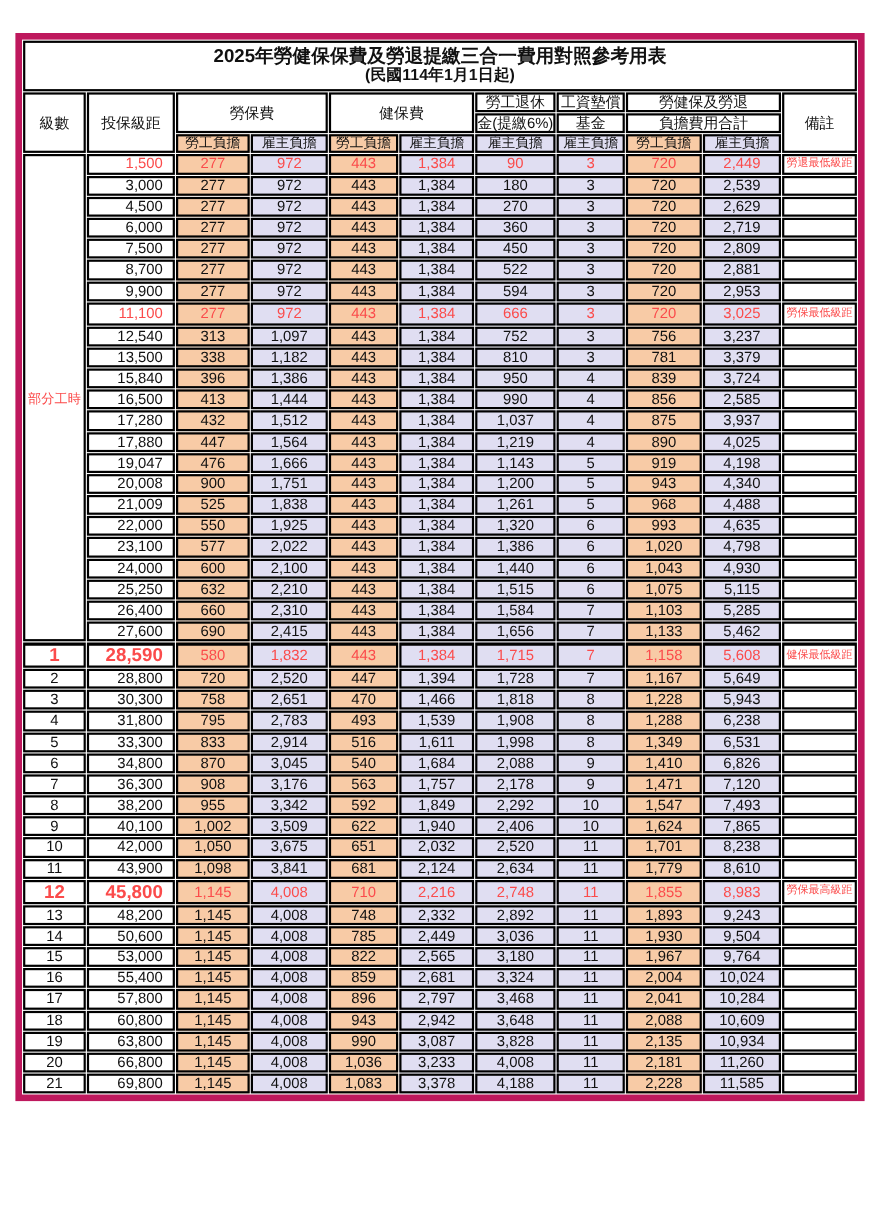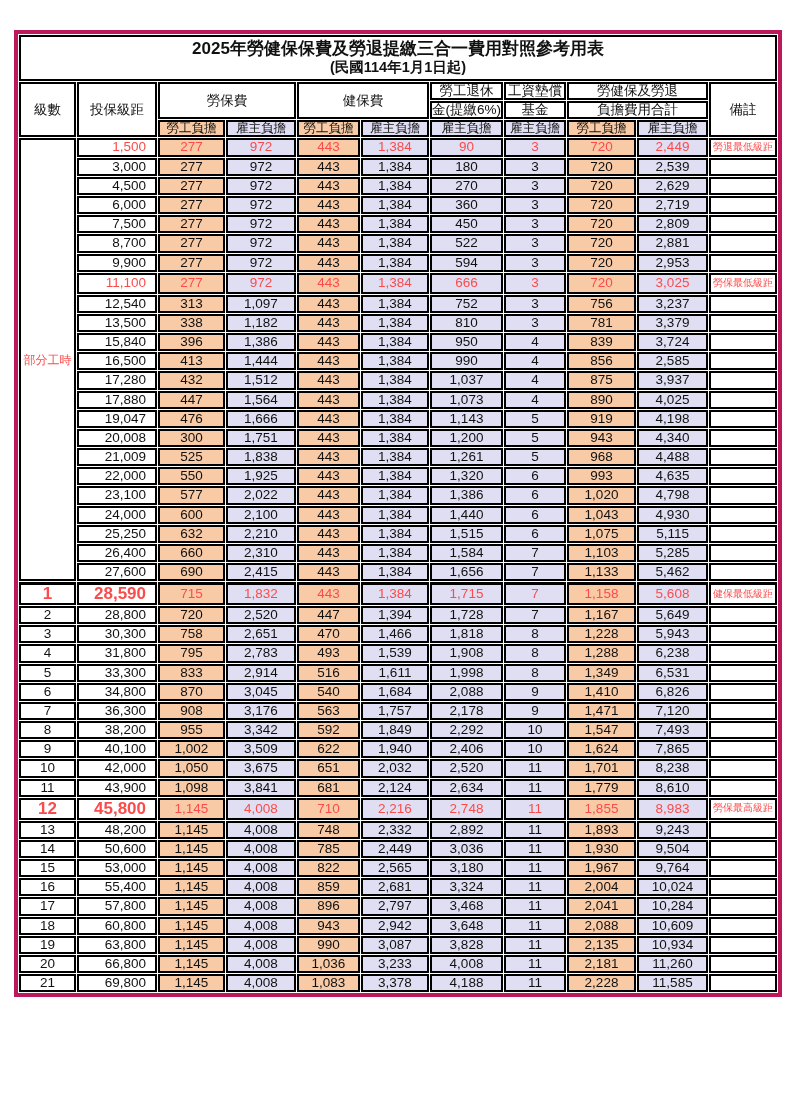--- a/index.html
+++ b/index.html
@@ -10,21 +10,21 @@
     overflow: hidden;
   }
   .sheet {
     position: absolute;
     left: 14px; top: 30px;
   }
   table.fee {
     border-collapse: separate;
     border-spacing: 1px;
     table-layout: fixed;
-    border: 4px solid #be185d;
+    border: 6px solid #be185d;
     background: #fff;
   }
   td, th {
     box-sizing: border-box;
     border: 2px solid #000;
     padding: 0;
     text-align: center;
     vertical-align: middle;
     color: #111;
     font-size: 13.5px;
@@ -263,41 +263,41 @@
           <td class="c-emp">875</td>
           <td class="c-er">3,937</td>
           <td class="c-white remark"></td>
         </tr>
         <tr>
           <td class="c-white sal">17,880</td>
           <td class="c-emp">447</td>
           <td class="c-er">1,564</td>
           <td class="c-emp">443</td>
           <td class="c-er">1,384</td>
-          <td class="c-er">1,073</td>
+          <td class="c-er">1,219</td>
           <td class="c-er">4</td>
           <td class="c-emp">890</td>
           <td class="c-er">4,025</td>
           <td class="c-white remark"></td>
         </tr>
         <tr>
           <td class="c-white sal">19,047</td>
           <td class="c-emp">476</td>
           <td class="c-er">1,666</td>
           <td class="c-emp">443</td>
           <td class="c-er">1,384</td>
           <td class="c-er">1,143</td>
           <td class="c-er">5</td>
           <td class="c-emp">919</td>
           <td class="c-er">4,198</td>
           <td class="c-white remark"></td>
         </tr>
         <tr>
           <td class="c-white sal">20,008</td>
-          <td class="c-emp">300</td>
+          <td class="c-emp">900</td>
           <td class="c-er">1,751</td>
           <td class="c-emp">443</td>
           <td class="c-er">1,384</td>
           <td class="c-er">1,200</td>
           <td class="c-er">5</td>
           <td class="c-emp">943</td>
           <td class="c-er">4,340</td>
           <td class="c-white remark"></td>
         </tr>
         <tr>
@@ -380,21 +380,21 @@
           <td class="c-er">1,384</td>
           <td class="c-er">1,656</td>
           <td class="c-er">7</td>
           <td class="c-emp">1,133</td>
           <td class="c-er">5,462</td>
           <td class="c-white remark"></td>
         </tr>
         <tr class="hl tall big group-start">
           <td class="c-white lvl">1</td>
           <td class="c-white sal">28,590</td>
-          <td class="c-emp">715</td>
+          <td class="c-emp">580</td>
           <td class="c-er">1,832</td>
           <td class="c-emp">443</td>
           <td class="c-er">1,384</td>
           <td class="c-er">1,715</td>
           <td class="c-er">7</td>
           <td class="c-emp">1,158</td>
           <td class="c-er">5,608</td>
           <td class="c-white remark">健保最低級距</td>
         </tr>
         <tr>

